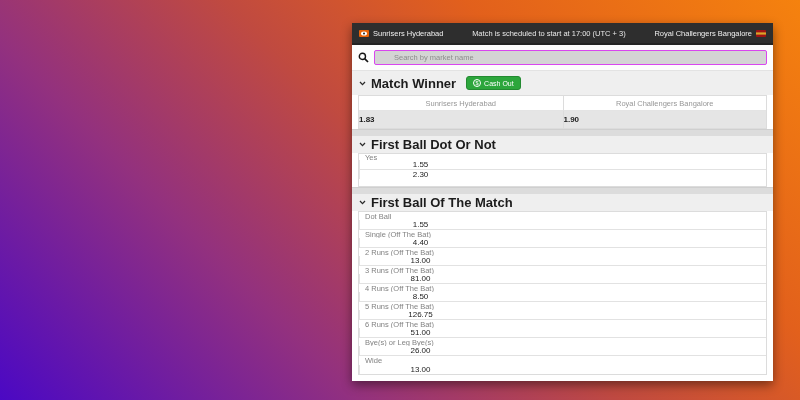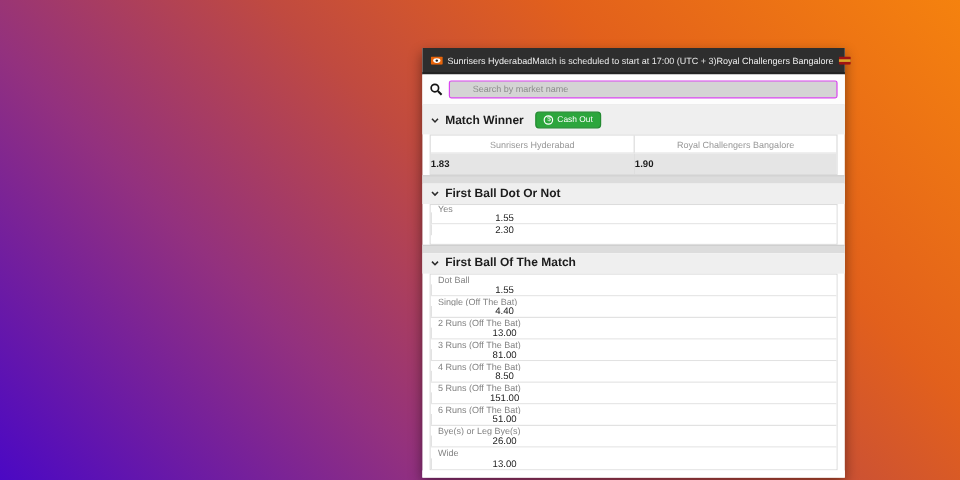--- a/index.html
+++ b/index.html
@@ -3,21 +3,21 @@
 <meta charset="utf-8">
 <style>
   * { box-sizing: border-box; margin: 0; padding: 0; }
   html, body { width: 800px; height: 400px; overflow: hidden; }
   body {
     font-family: "Liberation Sans", sans-serif;
     background: linear-gradient(225deg, #f5820e 0%, #e2601c 28%, #c04a40 48%, #93317e 70%, #4b08c4 100%);
     position: relative;
   }
   .panel {
-    position: absolute; left: 352px; top: 40px; width: 352px;
+    position: absolute; left: 352px; top: 23px; width: 421px;
     background: #ffffff;
     box-shadow: 0 4px 10px rgba(0,0,0,0.45);
   }
   
   .topbar {
     height: 22px; background: #2e2e2e; color: #f0f0f0;
     display: flex; align-items: center; justify-content: space-between;
     padding: 0 7px; font-size: 7.5px; white-space: nowrap;
     border-bottom: 2px solid #232323;
   }
@@ -35,21 +35,21 @@
     font-family: "Liberation Sans", sans-serif; outline: none;
   }
   .search-input::placeholder { color: #8c8c8c; }
   
   .market-header {
     display: flex; align-items: center; gap: 5px; padding: 0 7px;
     background: #efefef;
   }
   .mh-tall { height: 24px; }
   .mh-short { height: 17px; }
-  .market-title { font-weight: bold; font-size: 10px; color: #1c1c1c; }
+  .market-title { font-weight: bold; font-size: 13px; color: #1c1c1c; }
   .chev { flex: none; display: block; }
   .cashout {
     display: inline-flex; align-items: center; gap: 3px;
     background: #2ca63c; border: 1px solid #238a31; border-radius: 3px;
     color: #fff; font-size: 7px; height: 14px; padding: 0 6px; margin-left: 5px;
     font-family: "Liberation Sans", sans-serif; cursor: pointer;
   }
   .coin {
     width: 8px; height: 8px; border: 1px solid #fff; border-radius: 50%;
     font-size: 5.5px; line-height: 6px; text-align: center; display: inline-block;
@@ -184,21 +184,21 @@
         <div class="option-row">
           <div class="row-label">3 Runs (Off The Bat)</div>
           <div class="row-odds">81.00</div>
         </div>
         <div class="option-row">
           <div class="row-label">4 Runs (Off The Bat)</div>
           <div class="row-odds">8.50</div>
         </div>
         <div class="option-row">
           <div class="row-label">5 Runs (Off The Bat)</div>
-          <div class="row-odds">151.00</div>
+          <div class="row-odds">126.75</div>
         </div>
         <div class="option-row">
           <div class="row-label">6 Runs (Off The Bat)</div>
           <div class="row-odds">51.00</div>
         </div>
         <div class="option-row">
           <div class="row-label">Bye(s) or Leg Bye(s)</div>
           <div class="row-odds">26.00</div>
         </div>
         <div class="option-row">

